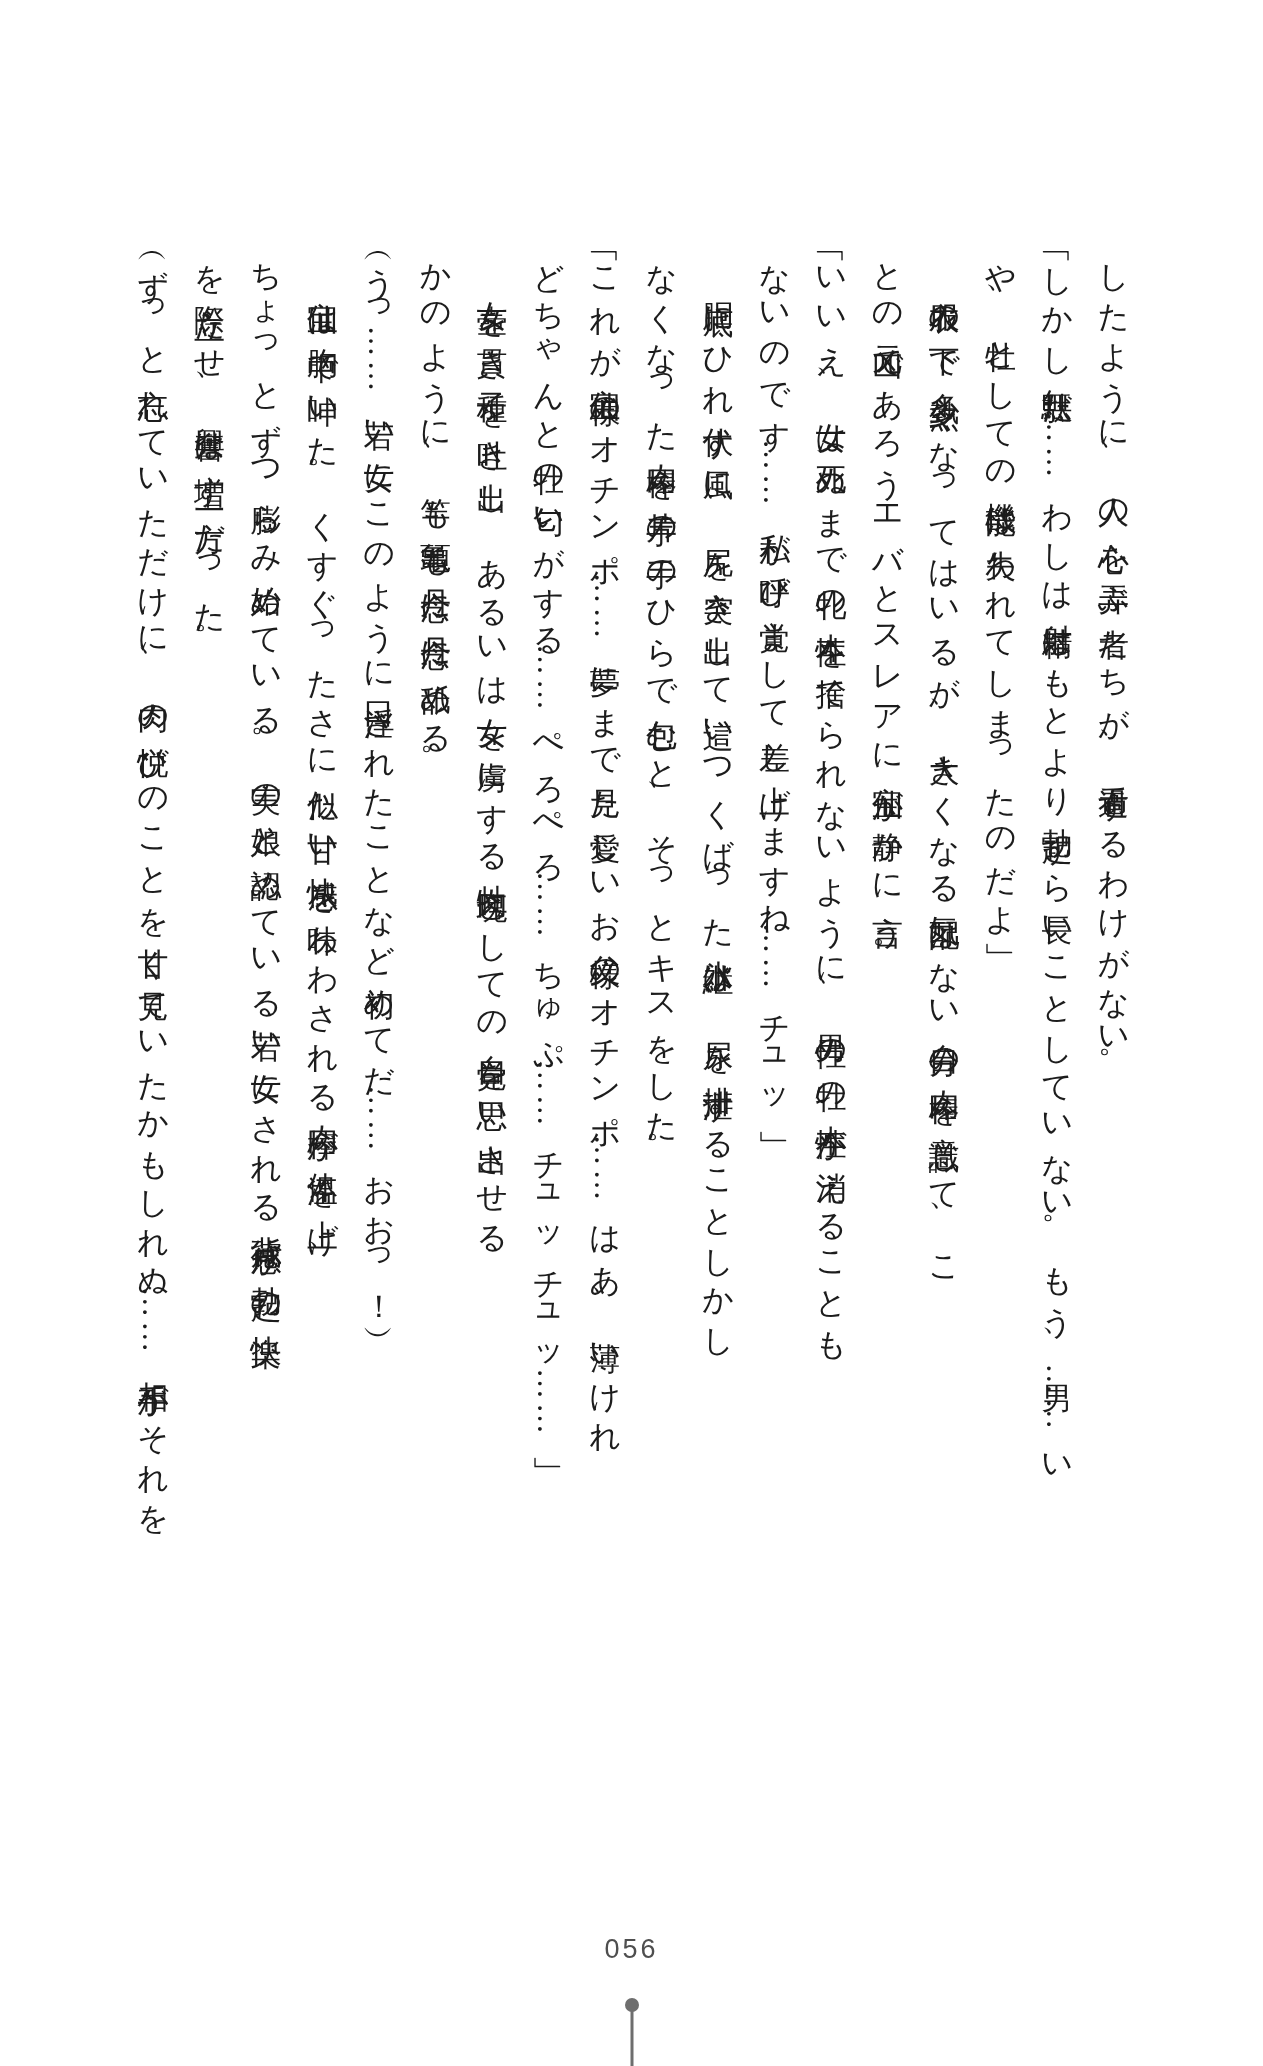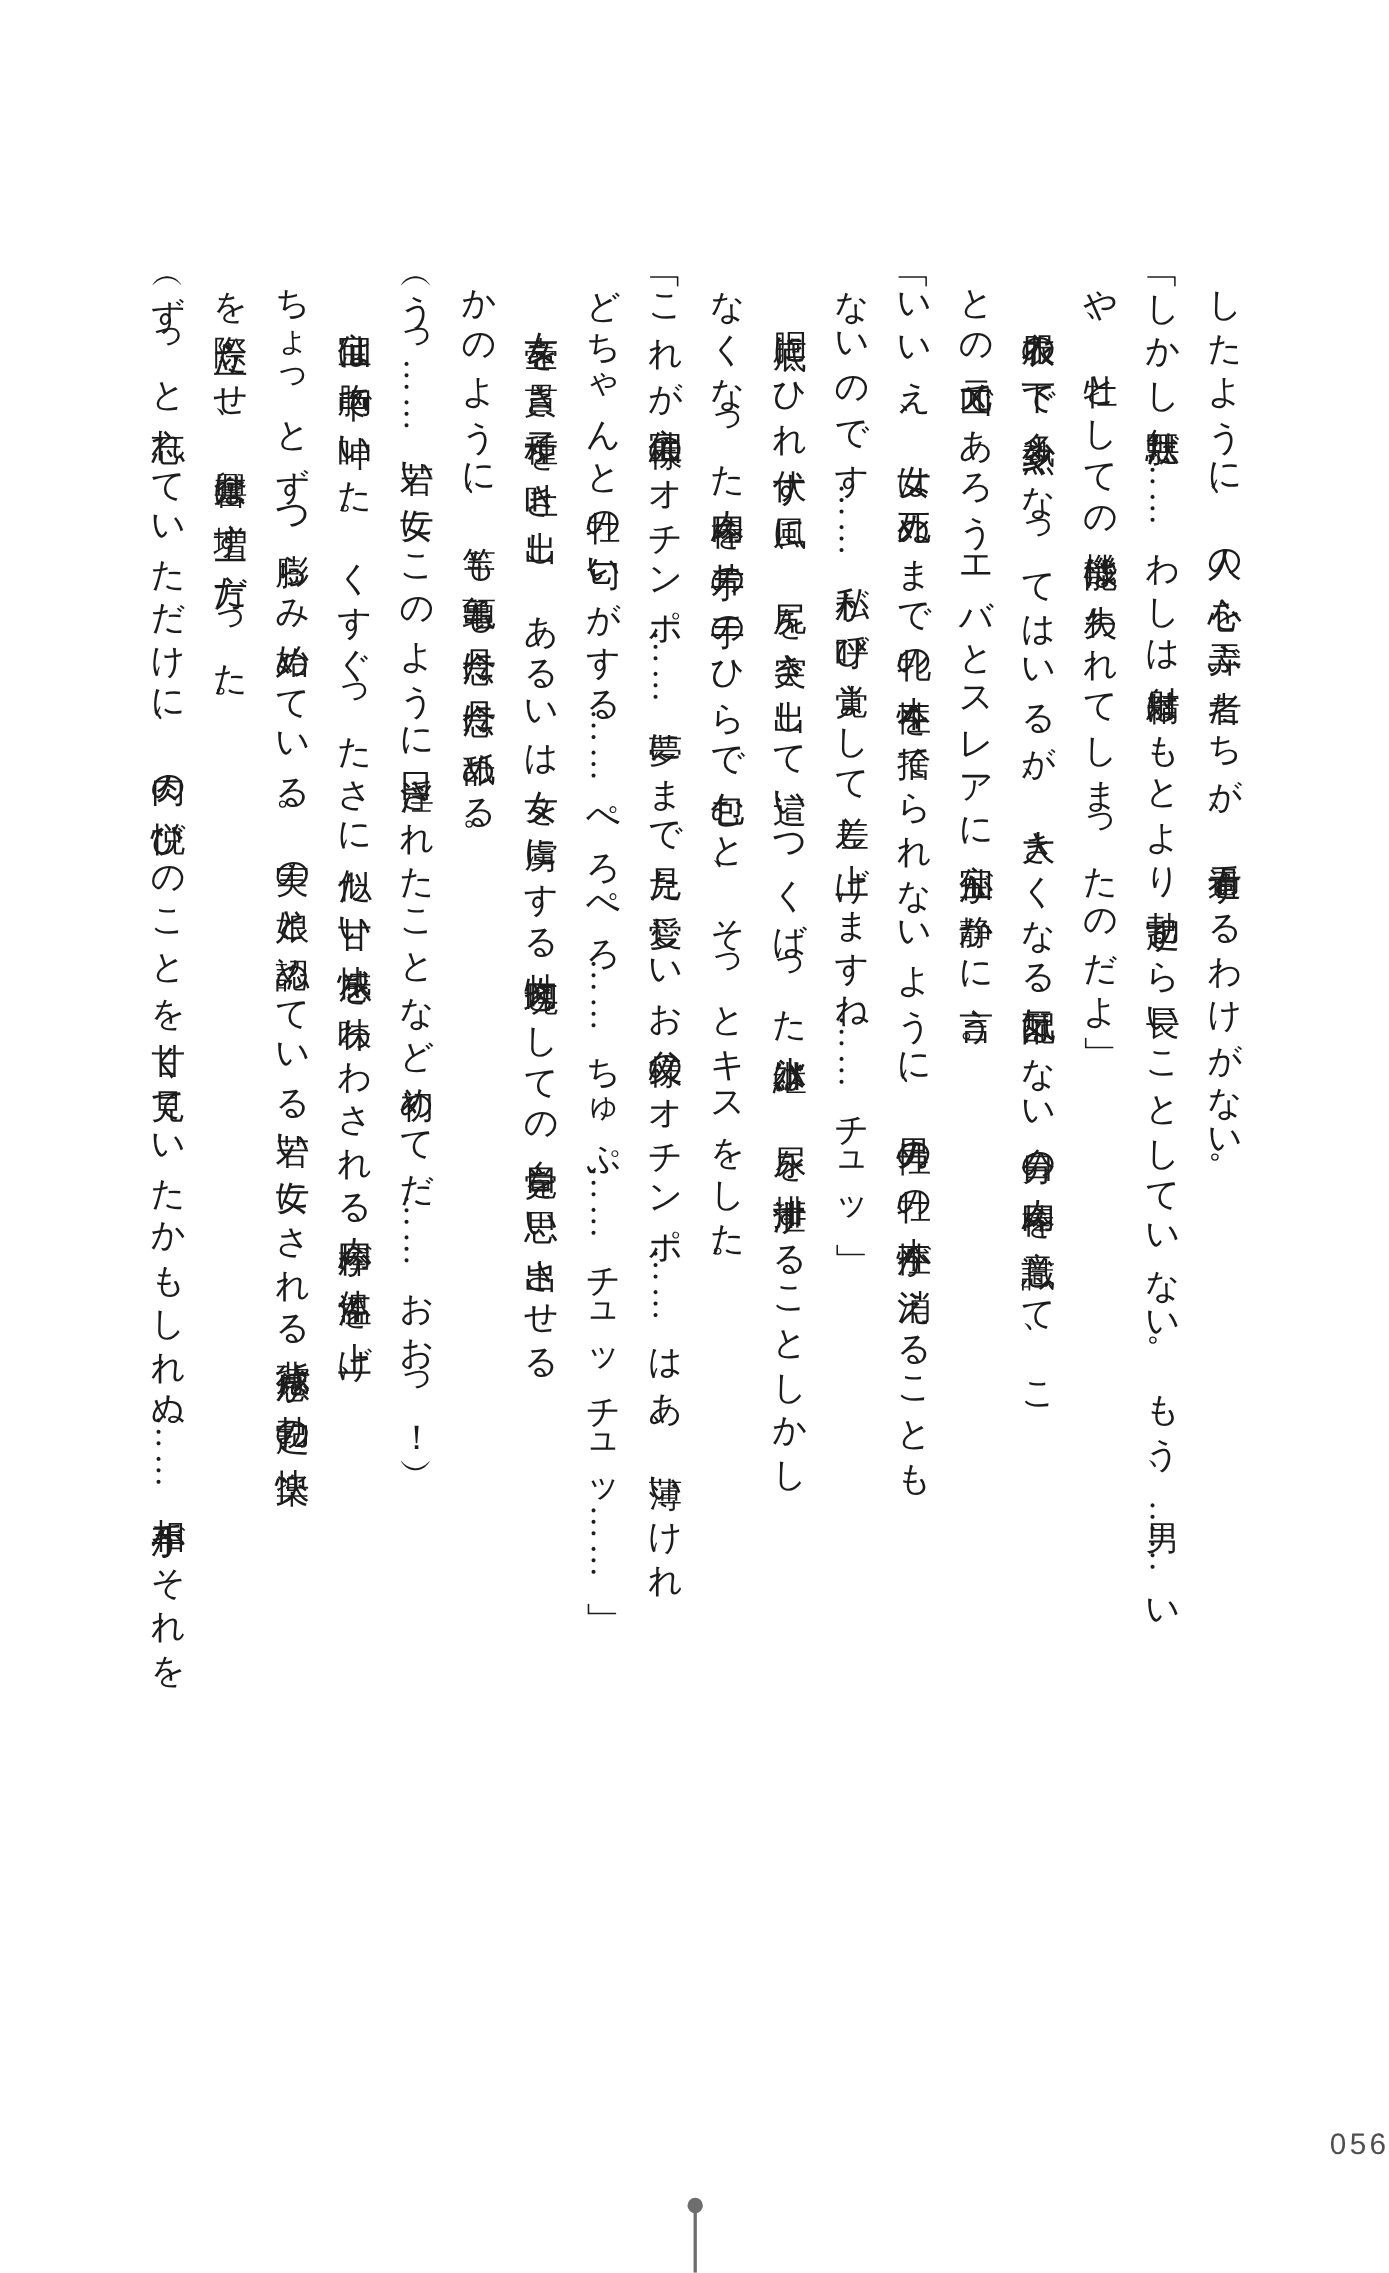--- a/index.html
+++ b/index.html
@@ -38,21 +38,21 @@
   .text-block p {
     margin: 0;
     padding: 0;
   }
   
   .page-number {
     position: absolute;
     top: 1934px;
     left: 0;
     width: 100%;
-    text-align: right;
+    text-align: center;
     font-family: "Liberation Sans", "DejaVu Sans", sans-serif;
     font-size: 27px;
     letter-spacing: 3px;
     color: #4f4f4f;
   }
   .footer-dot {
     position: absolute;
     top: 1998px;
     left: 50%;
     transform: translateX(-50%);

